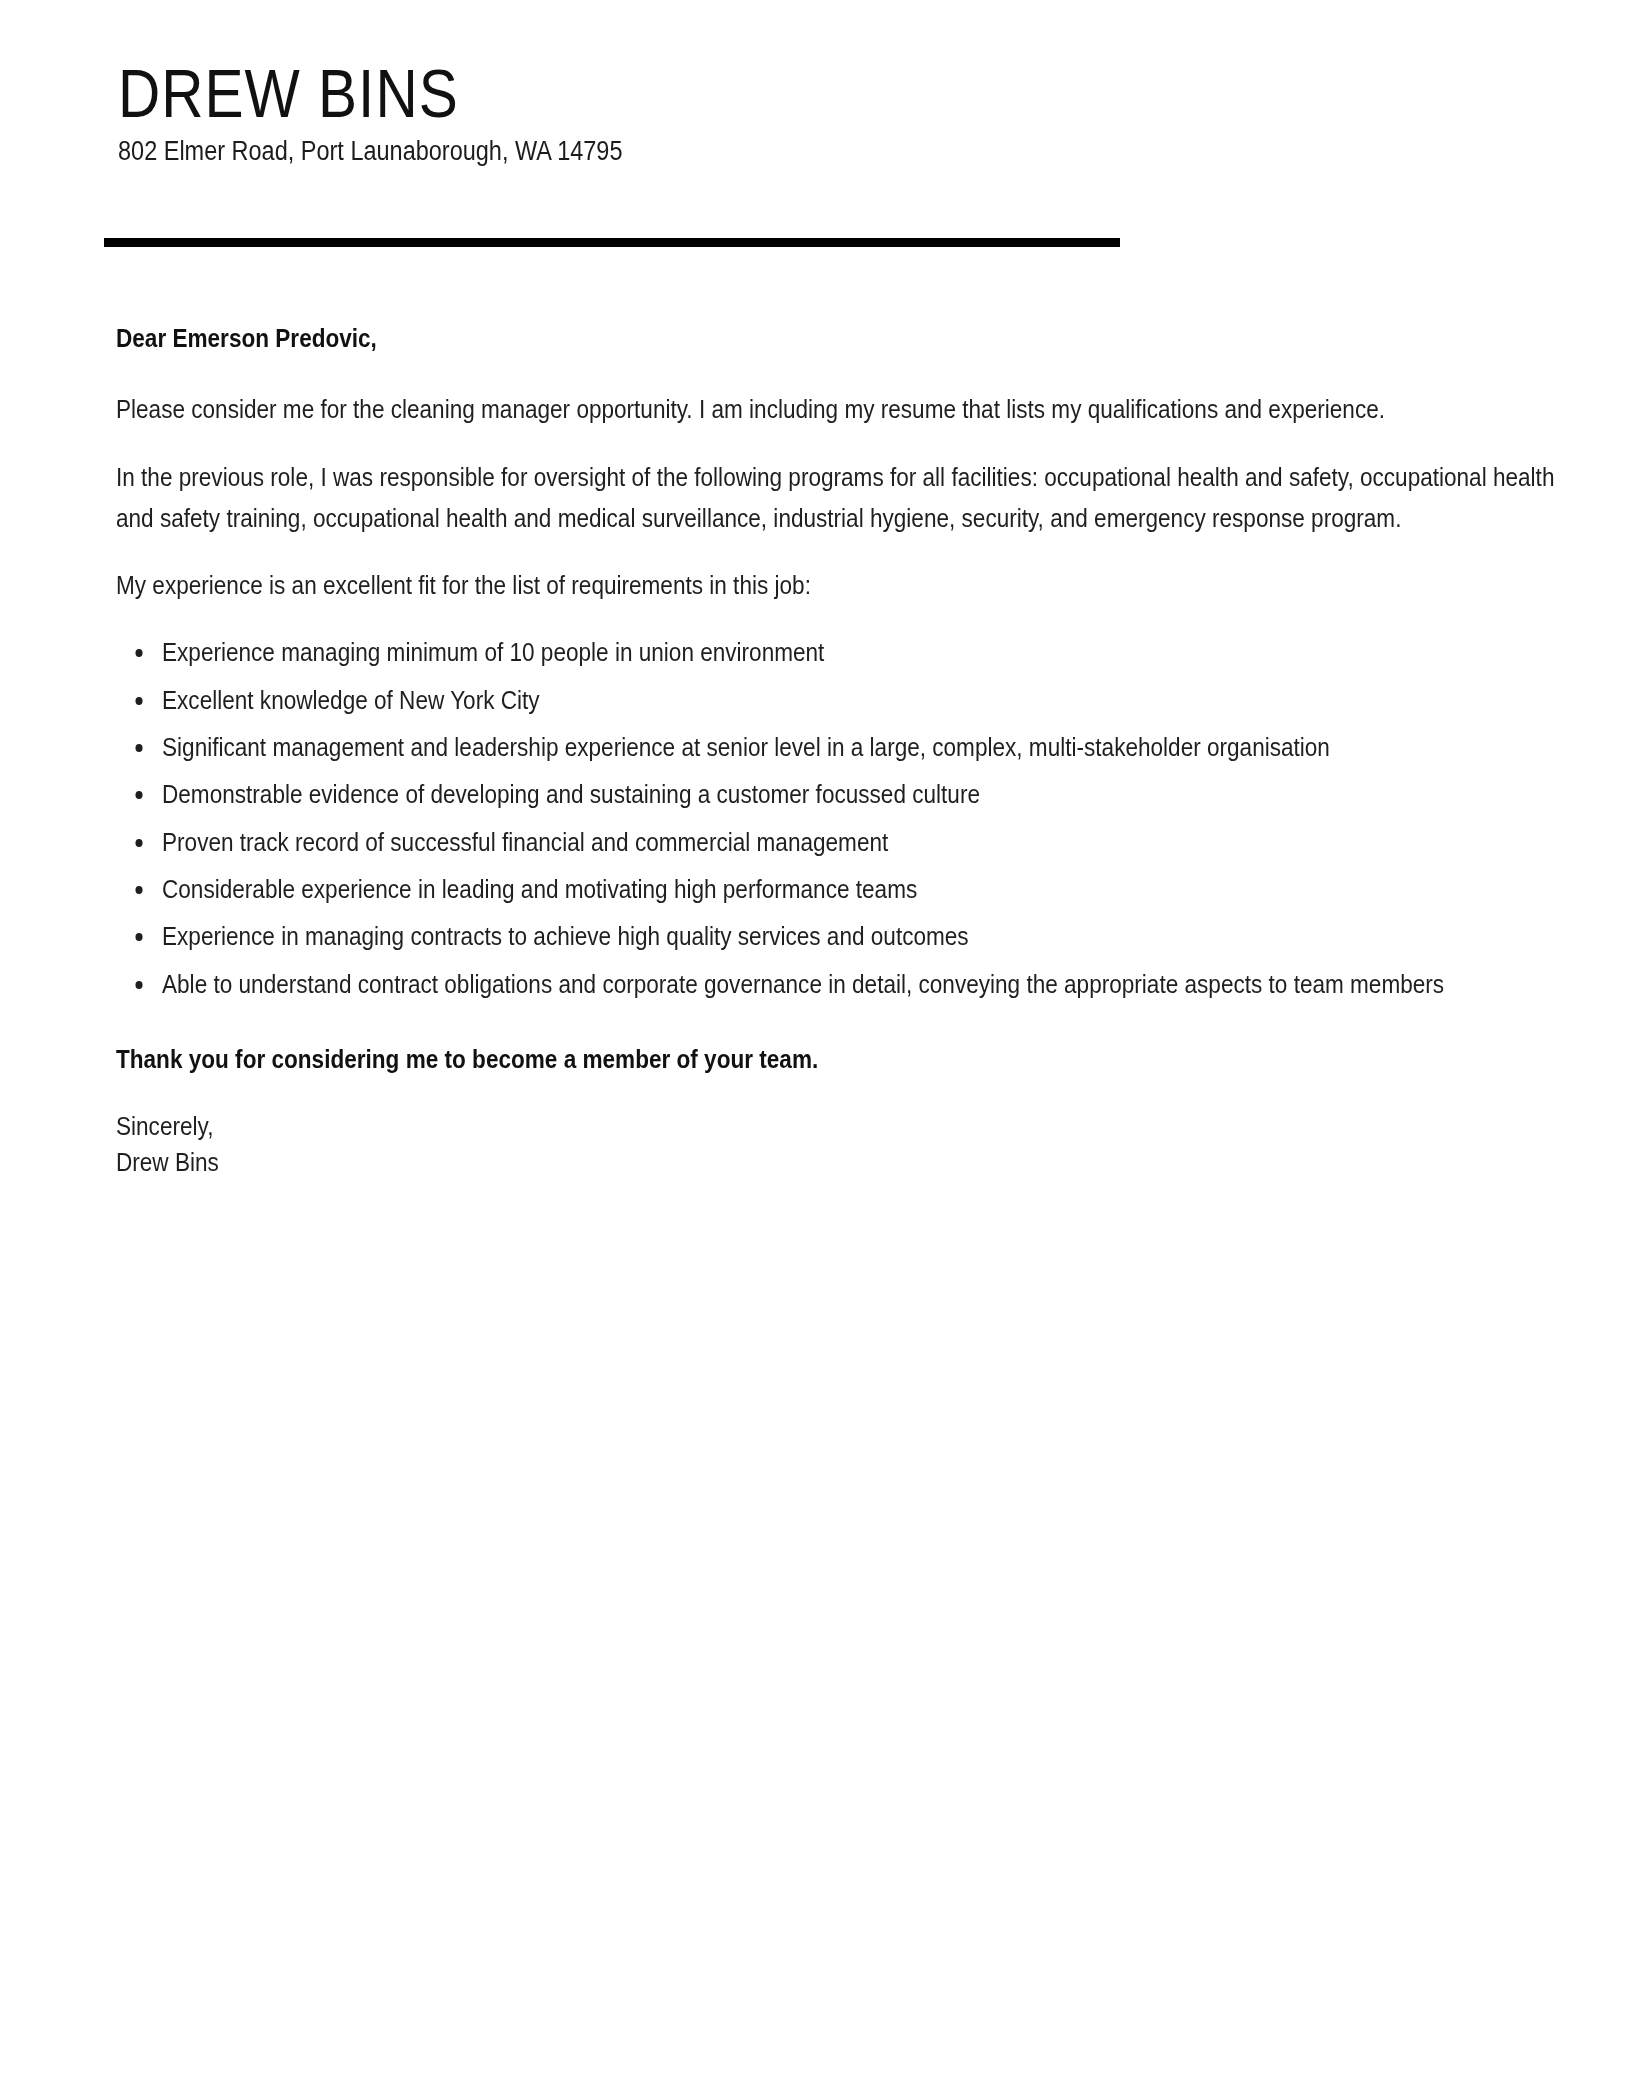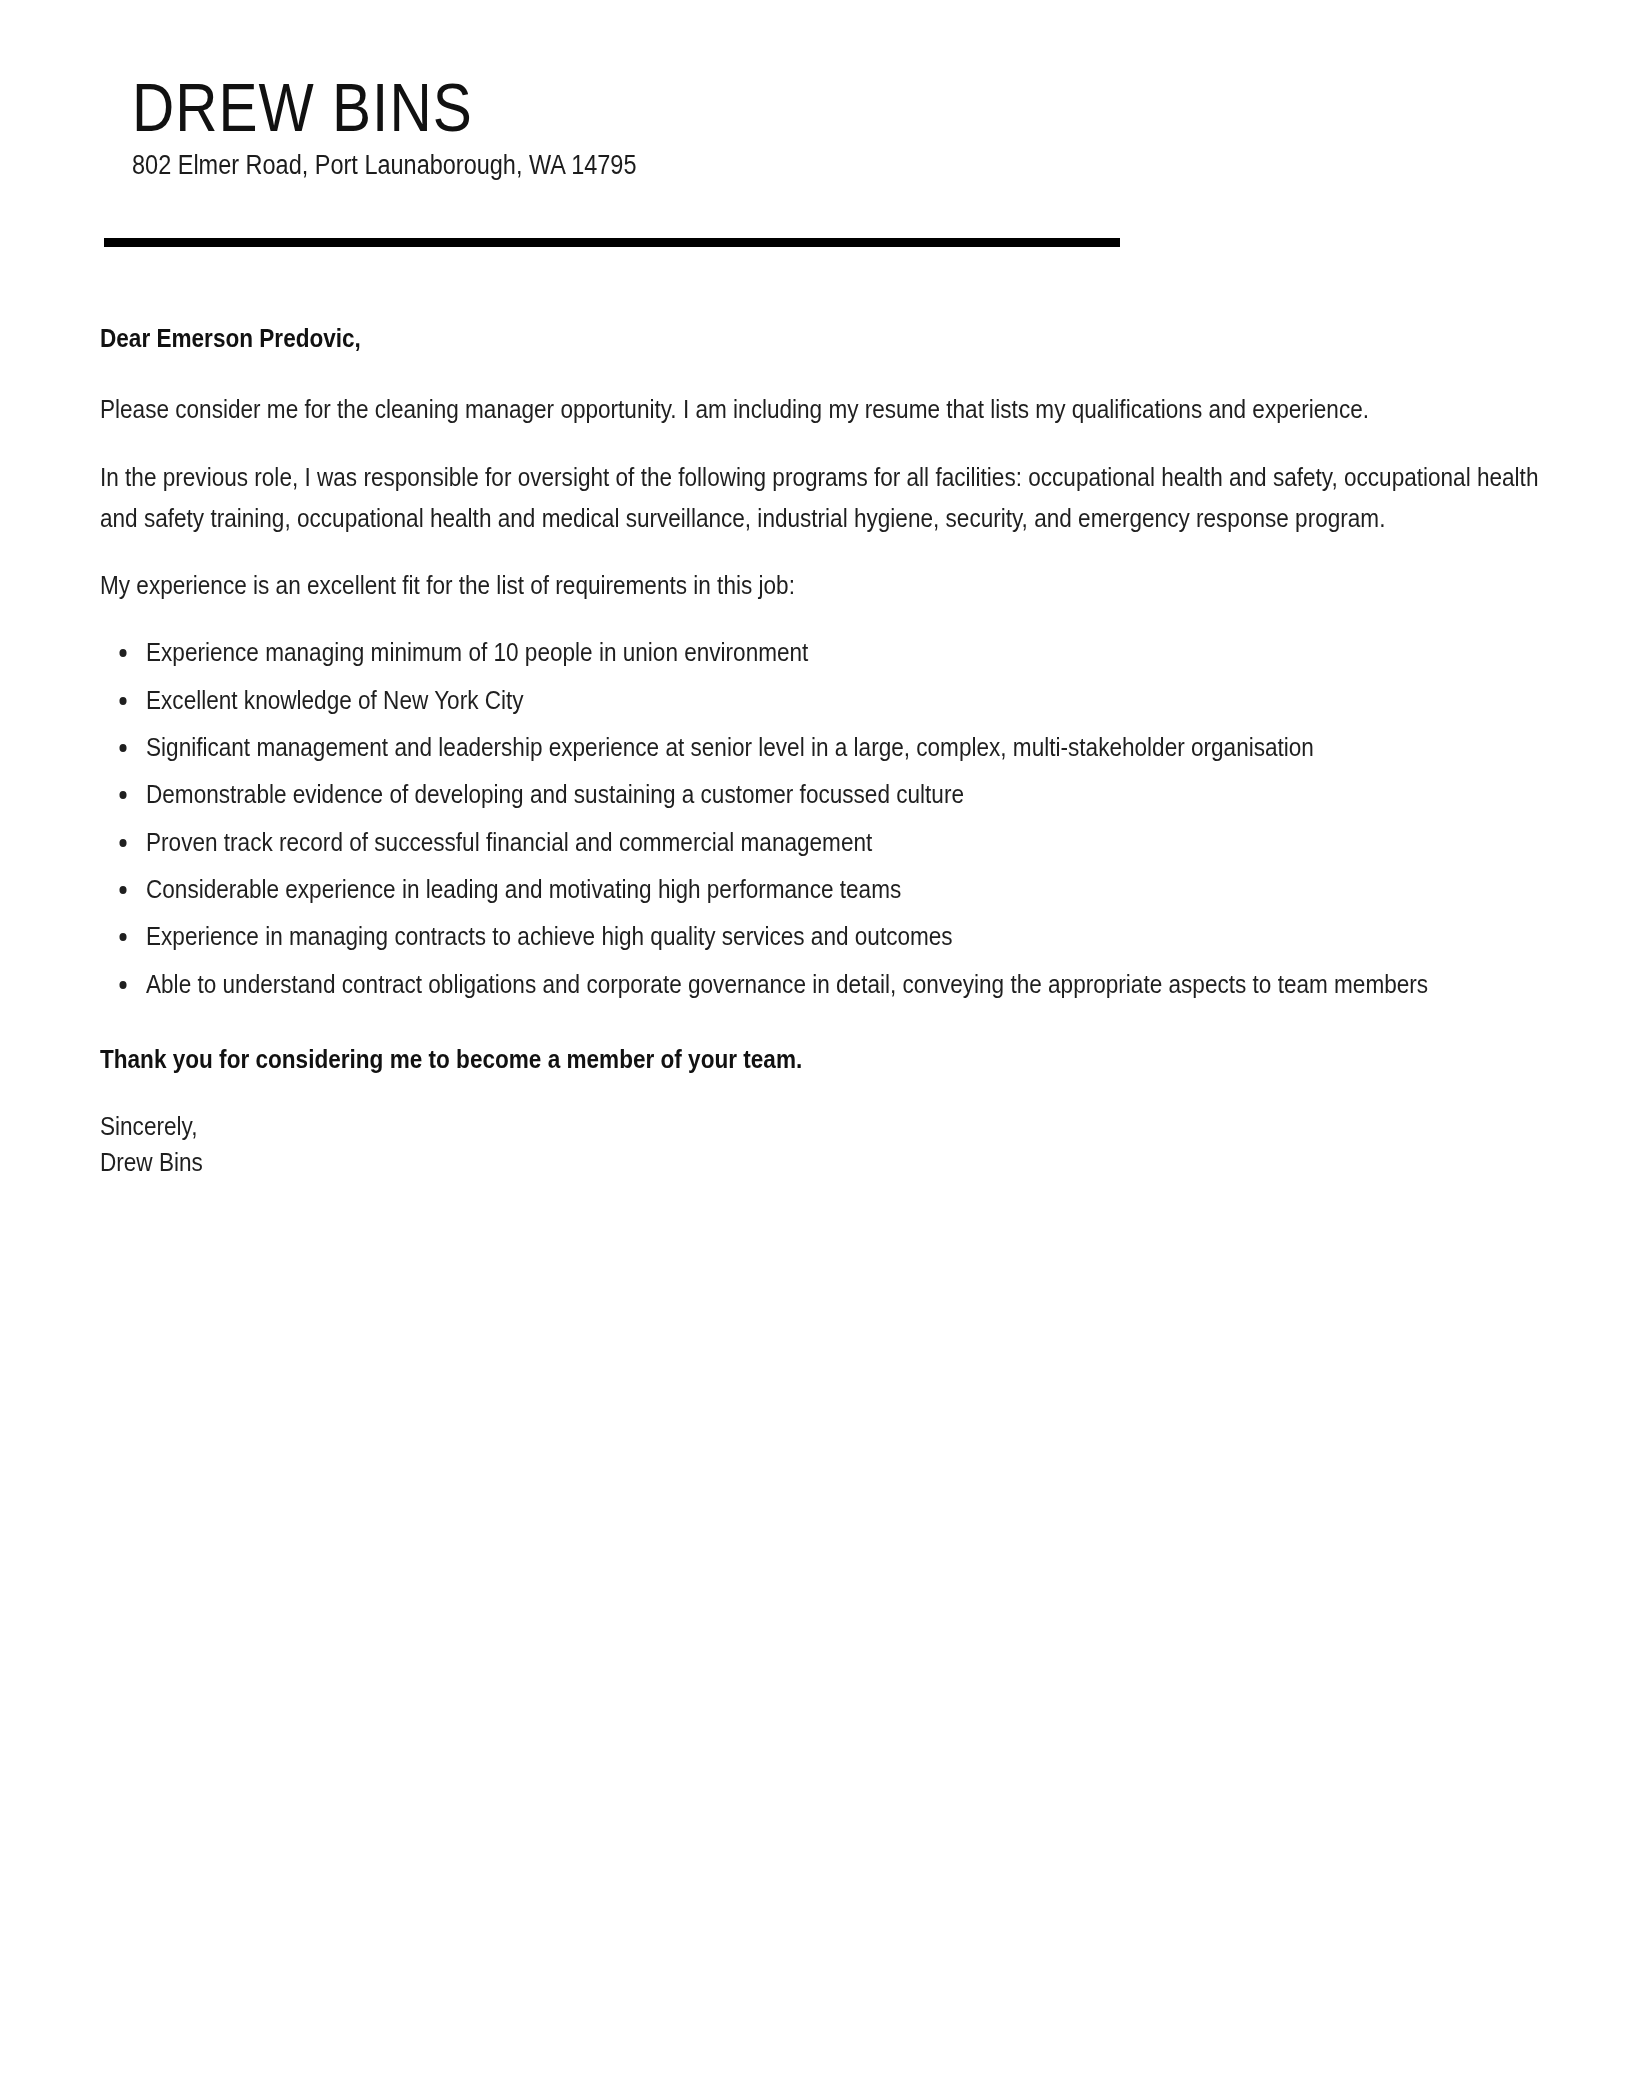--- a/index.html
+++ b/index.html
@@ -14,21 +14,21 @@
     color: #1a1a1a;
     -webkit-font-smoothing: antialiased;
   }
 
   .page {
     position: relative;
     width: 1632px;
     height: 2098px;
     background: #ffffff;
     box-sizing: border-box;
-    padding: 14px;
+    padding: 0;
     overflow: hidden;
   }
 
   
   .header {
     padding: 58px 0 0 0;
     margin-left: 118px;
   }
 
   .name {
@@ -59,21 +59,21 @@
     left: 104px;
     top: 238px;
     width: 1016px;
     height: 9px;
     background: #000000;
   }
 
   
   .body-wrap {
     position: absolute;
-    left: 100px;
+    left: 116px;
     top: 318px;
     width: 1452px;
   }
 
   .para {
     font-size: 25.5px;
     line-height: 1.62;
     font-weight: 400;
     color: #1f1f1f;
     margin: 0 0 26px 0;

